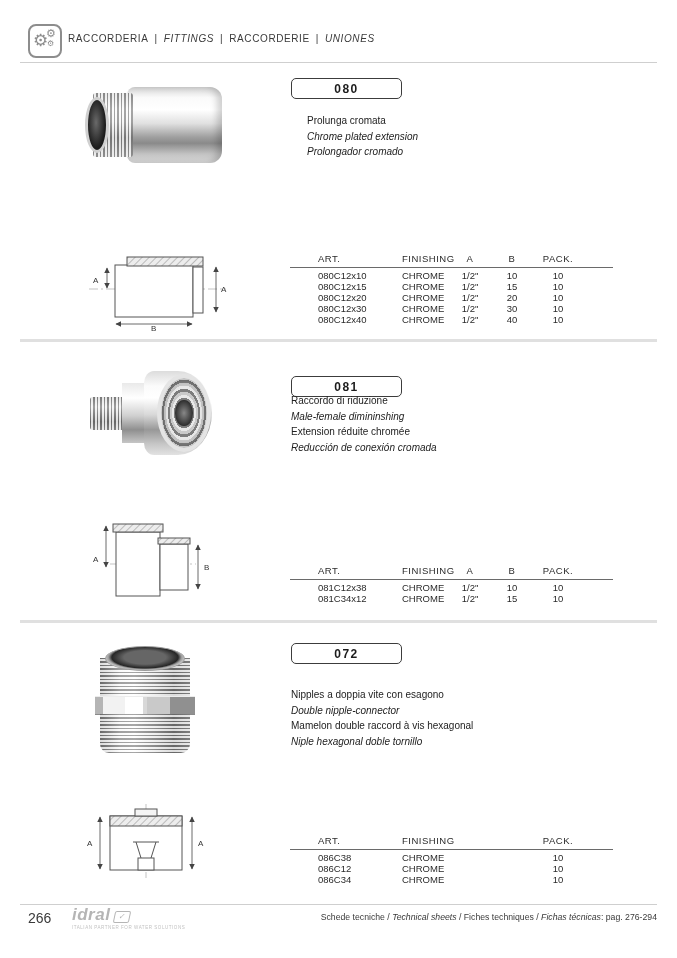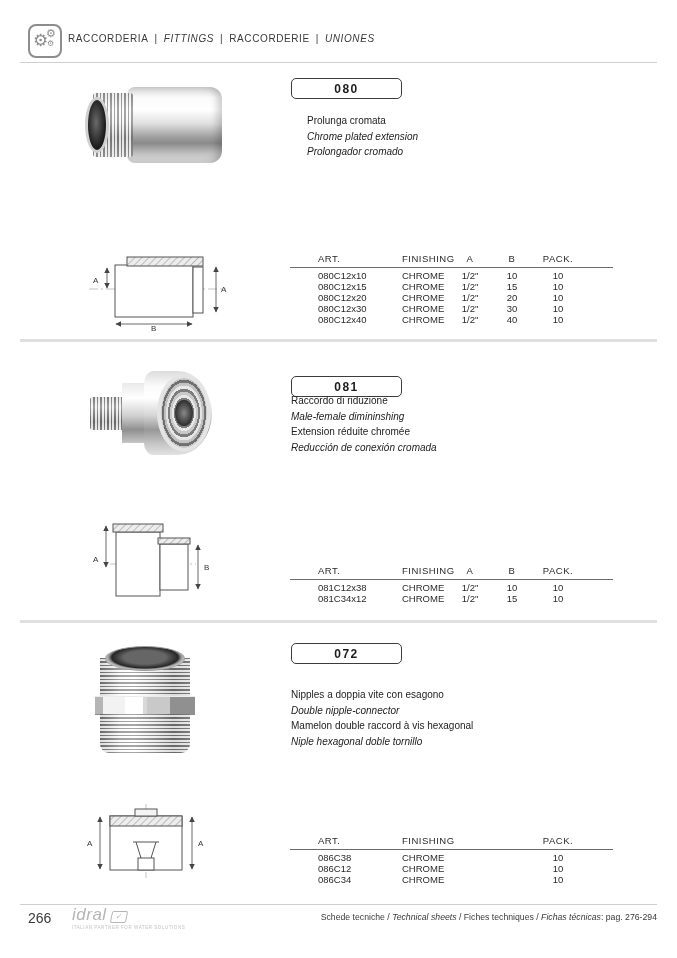--- a/index.html
+++ b/index.html
@@ -85,21 +85,21 @@
   .drawing{position:absolute;}
   .d080{left:85px;top:243px;width:145px;height:88px;}
   .d081{left:88px;top:512px;width:125px;height:90px;}
   .d086{left:78px;top:802px;width:135px;height:78px;}
   .drawing svg{display:block;}
 
   
   .page-num{position:absolute;left:28px;top:910px;font-size:14px;color:#3a3a3a;}
   .logo{position:absolute;left:72px;top:906px;width:110px;}
   .logo-row{display:flex;align-items:flex-end;color:#b5b5b5;}
-  .logo-word{font-size:17px;line-height:17px;font-weight:normal;font-style:italic;letter-spacing:0.5px;}
+  .logo-word{font-size:17px;line-height:17px;font-weight:bold;font-style:italic;letter-spacing:0.5px;}
   .logo-mark{width:16px;height:12px;border:1.6px solid #b5b5b5;border-radius:2px;transform:skewX(-12deg);
              margin-left:4px;font-size:8px;line-height:10px;text-align:center;color:#b5b5b5;box-sizing:border-box;}
   .logo-tag{font-size:4.5px;letter-spacing:0.55px;color:#c2c2c2;text-transform:uppercase;margin-top:2px;white-space:nowrap;}
   .foot-note{position:absolute;right:20px;top:912px;font-size:8.7px;color:#3a3a3a;white-space:nowrap;}
 </style>
 </head>
 <body>
 
 <div class="page">
 

